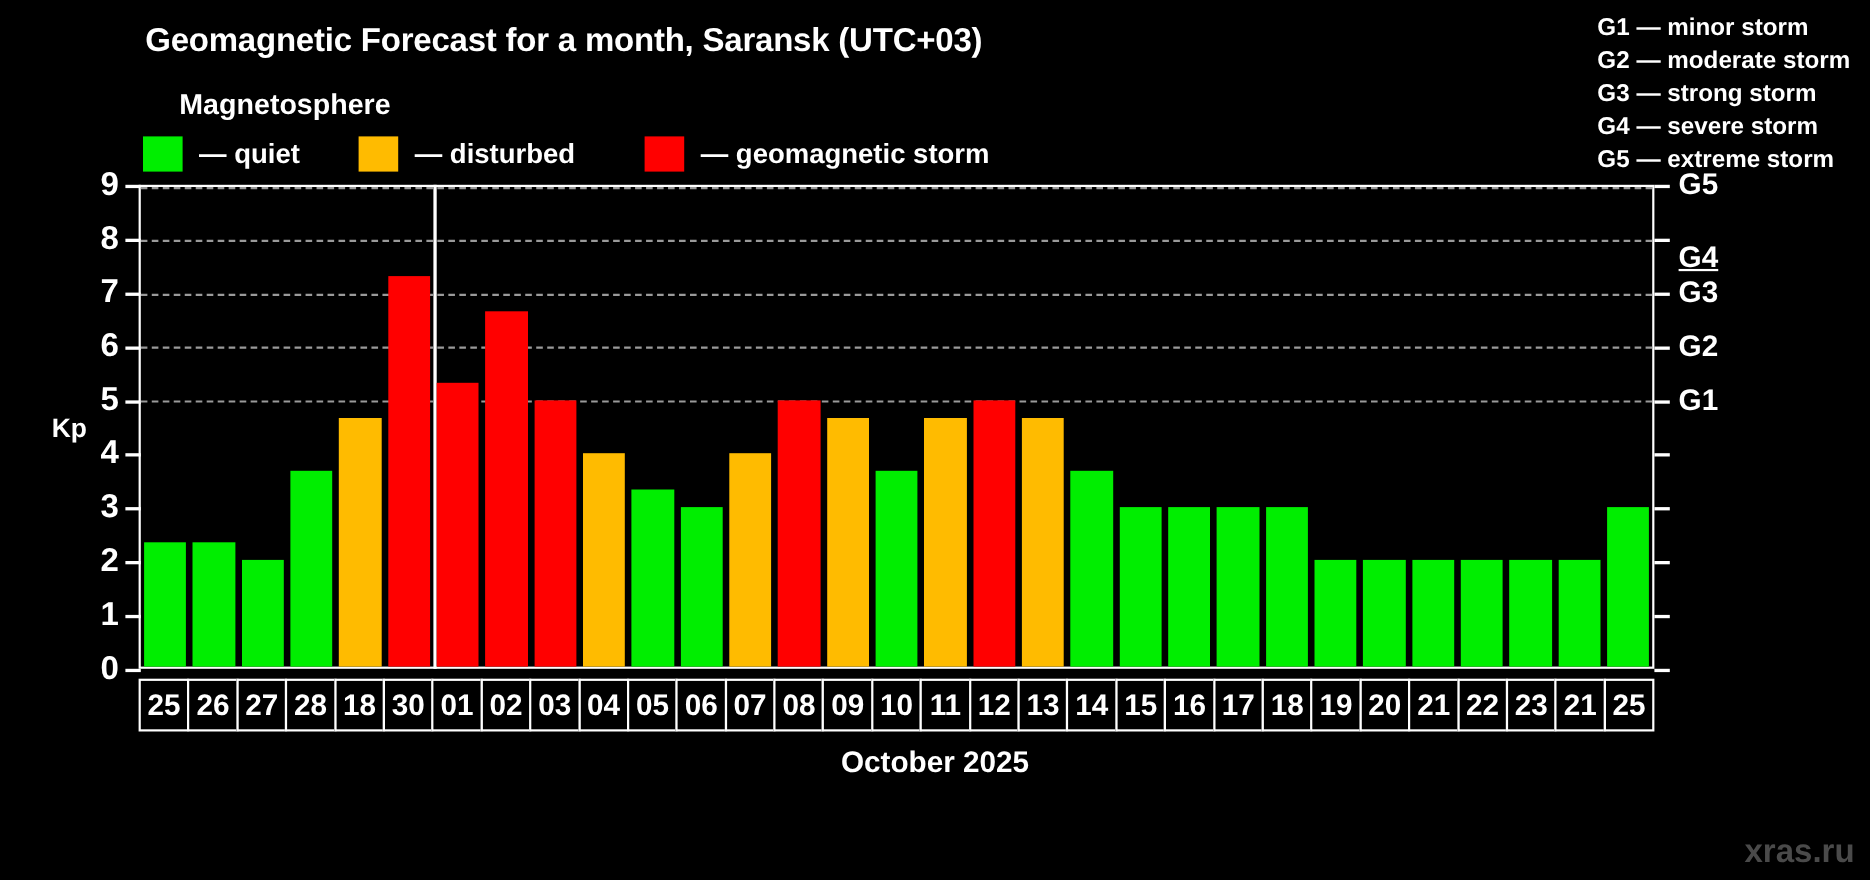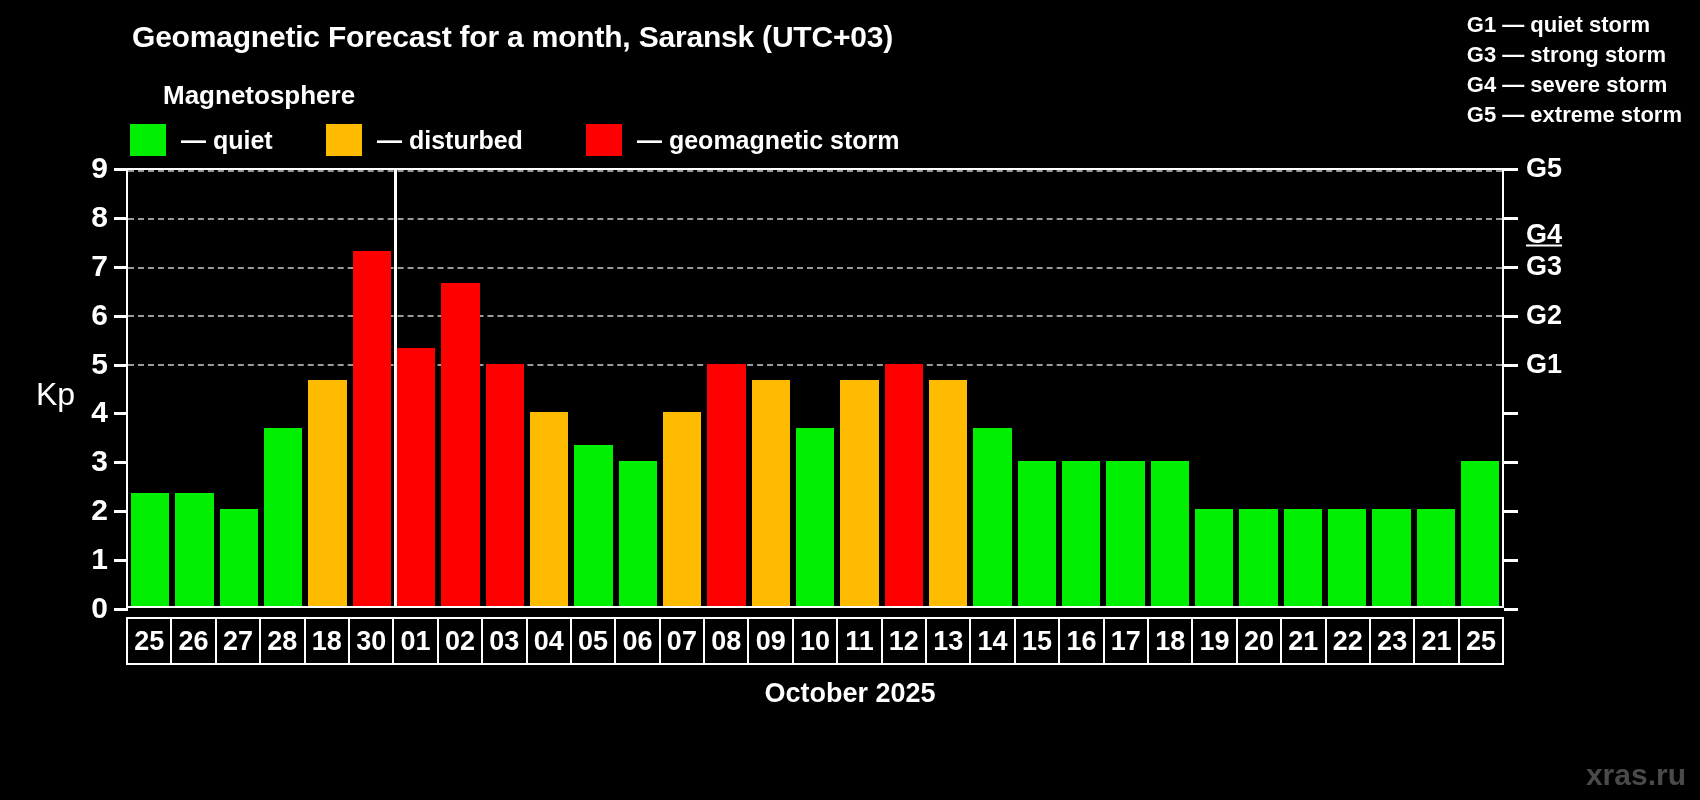--- a/index.html
+++ b/index.html
@@ -54,22 +54,22 @@
   .bar { width:calc(100% - 6px); }
 
   
   #y-ticks { position:absolute; left:112px; top:168px; width:16px; height:440px; }
   .ytick { position:absolute; right:0; width:14px; height:0; border-top:3px solid #fff; }
   .ylabel {
     position:absolute; right:20px; font-size:30px; font-weight:bold;
     transform:translateY(-50%); text-align:right; width:40px;
   }
   #kp-label {
-    position:absolute; left:36px; top:376px;
-    font-size:32px; font-weight:normal;
+    position:absolute; left:47px; top:376px;
+    font-size:24px; font-weight:bold;
   }
 
   
   #g-ticks { position:absolute; left:1504px; top:168px; width:16px; height:440px; }
   .gtick { position:absolute; left:0; width:14px; height:0; border-top:3px solid #fff; }
   .glabel {
     position:absolute; left:22px; font-size:27px; font-weight:bold;
     transform:translateY(-50%); white-space:nowrap;
   }
 
@@ -109,21 +109,22 @@
       <span class="legend-swatch" style="background: rgb(255, 187, 0);"></span>
       <span class="legend-text">— disturbed</span>
     </div>
     <div class="legend-item" style="left: 456px;">
       <span class="legend-swatch" style="background: rgb(255, 0, 0);"></span>
       <span class="legend-text">— geomagnetic storm</span>
     </div>
   </div>
 
 <div id="g-legend">
-    <div class="g-row">G1 — quiet storm</div>
+    <div class="g-row">G1 — minor storm</div>
+    <div class="g-row">G2 — moderate storm</div>
     <div class="g-row">G3 — strong storm</div>
     <div class="g-row">G4 — severe storm</div>
     <div class="g-row">G5 — extreme storm</div>
   </div>
 
 <div id="y-ticks">
     <div class="ytick" style="top: 440px;"></div>
     <div class="ylabel" style="top: 440px;">0</div>
     <div class="ytick" style="top: 391.111px;"></div>
     <div class="ylabel" style="top: 391.111px;">1</div>

